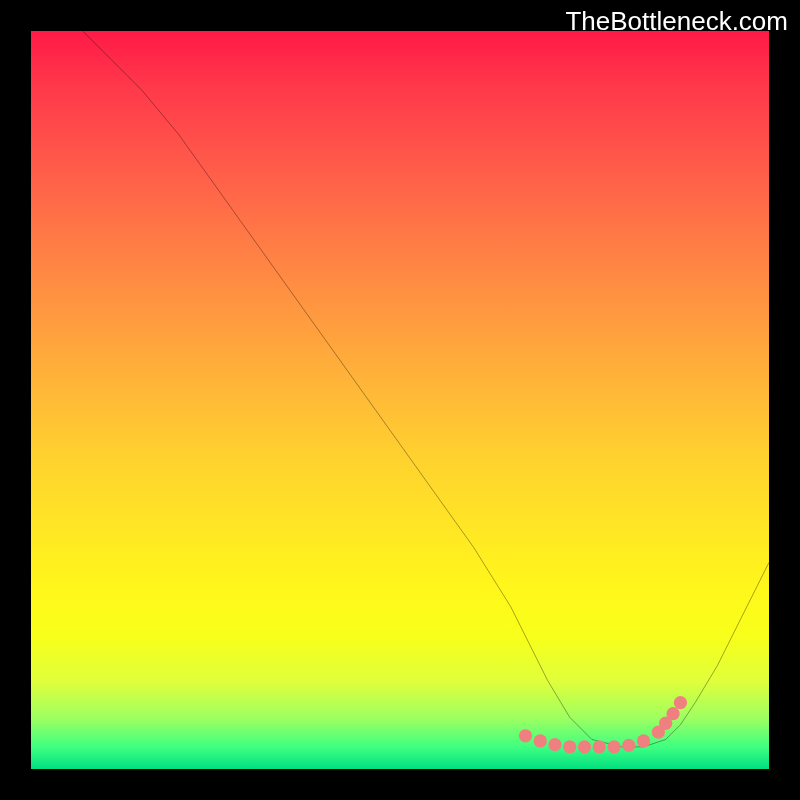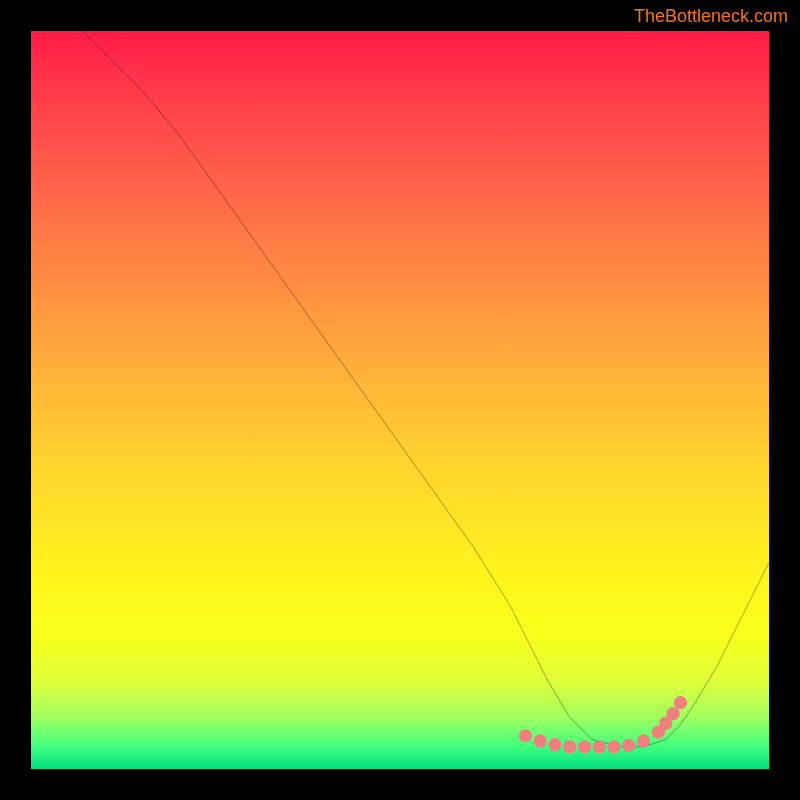--- a/index.html
+++ b/index.html
@@ -31,22 +31,22 @@
       #e0ff3a 88%,
       #a0ff60 93%,
       #40ff80 97%,
       #00e080 100%
     );
   }
   .watermark {
     position: absolute;
     top: 6px;
     right: 12px;
-    color: #f97316;
-    font-size: 18px;
+    color: #ffffff;
+    font-size: 26px;
     font-weight: 500;
     z-index: 10;
   }
   svg.curve {
     position: absolute;
     left: 31px;
     top: 31px;
     width: 738px;
     height: 738px;
     z-index: 5;

